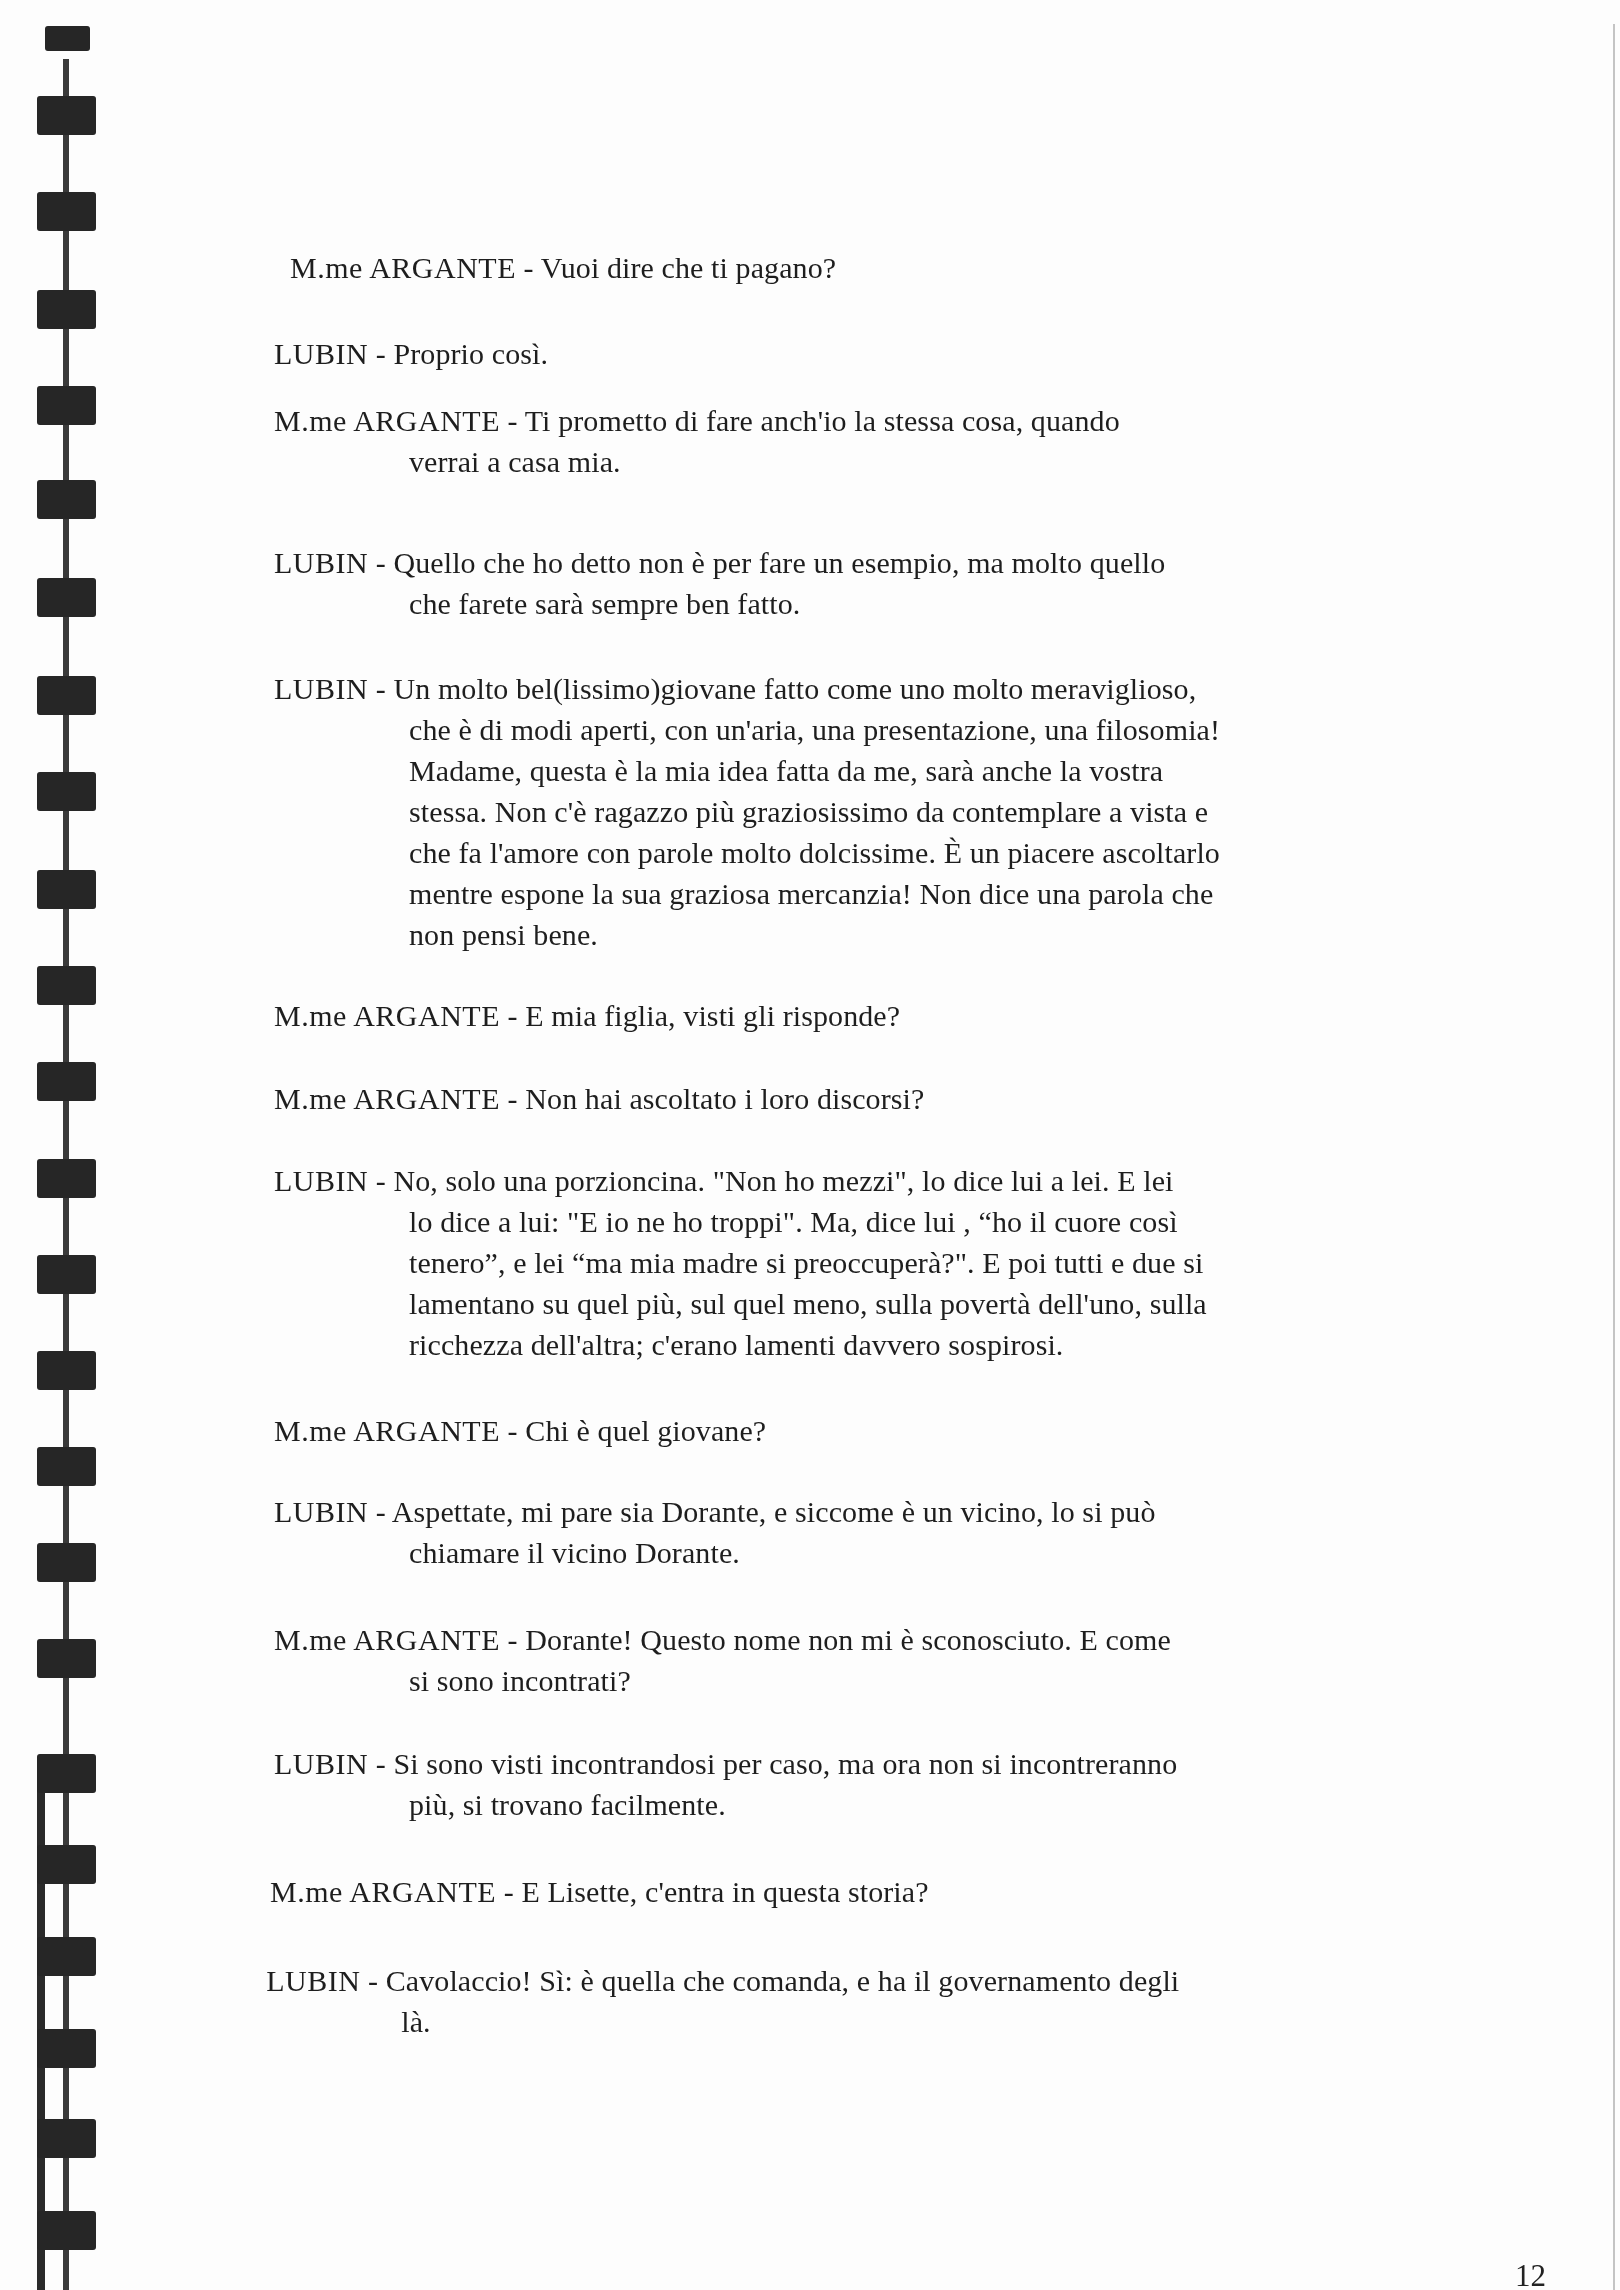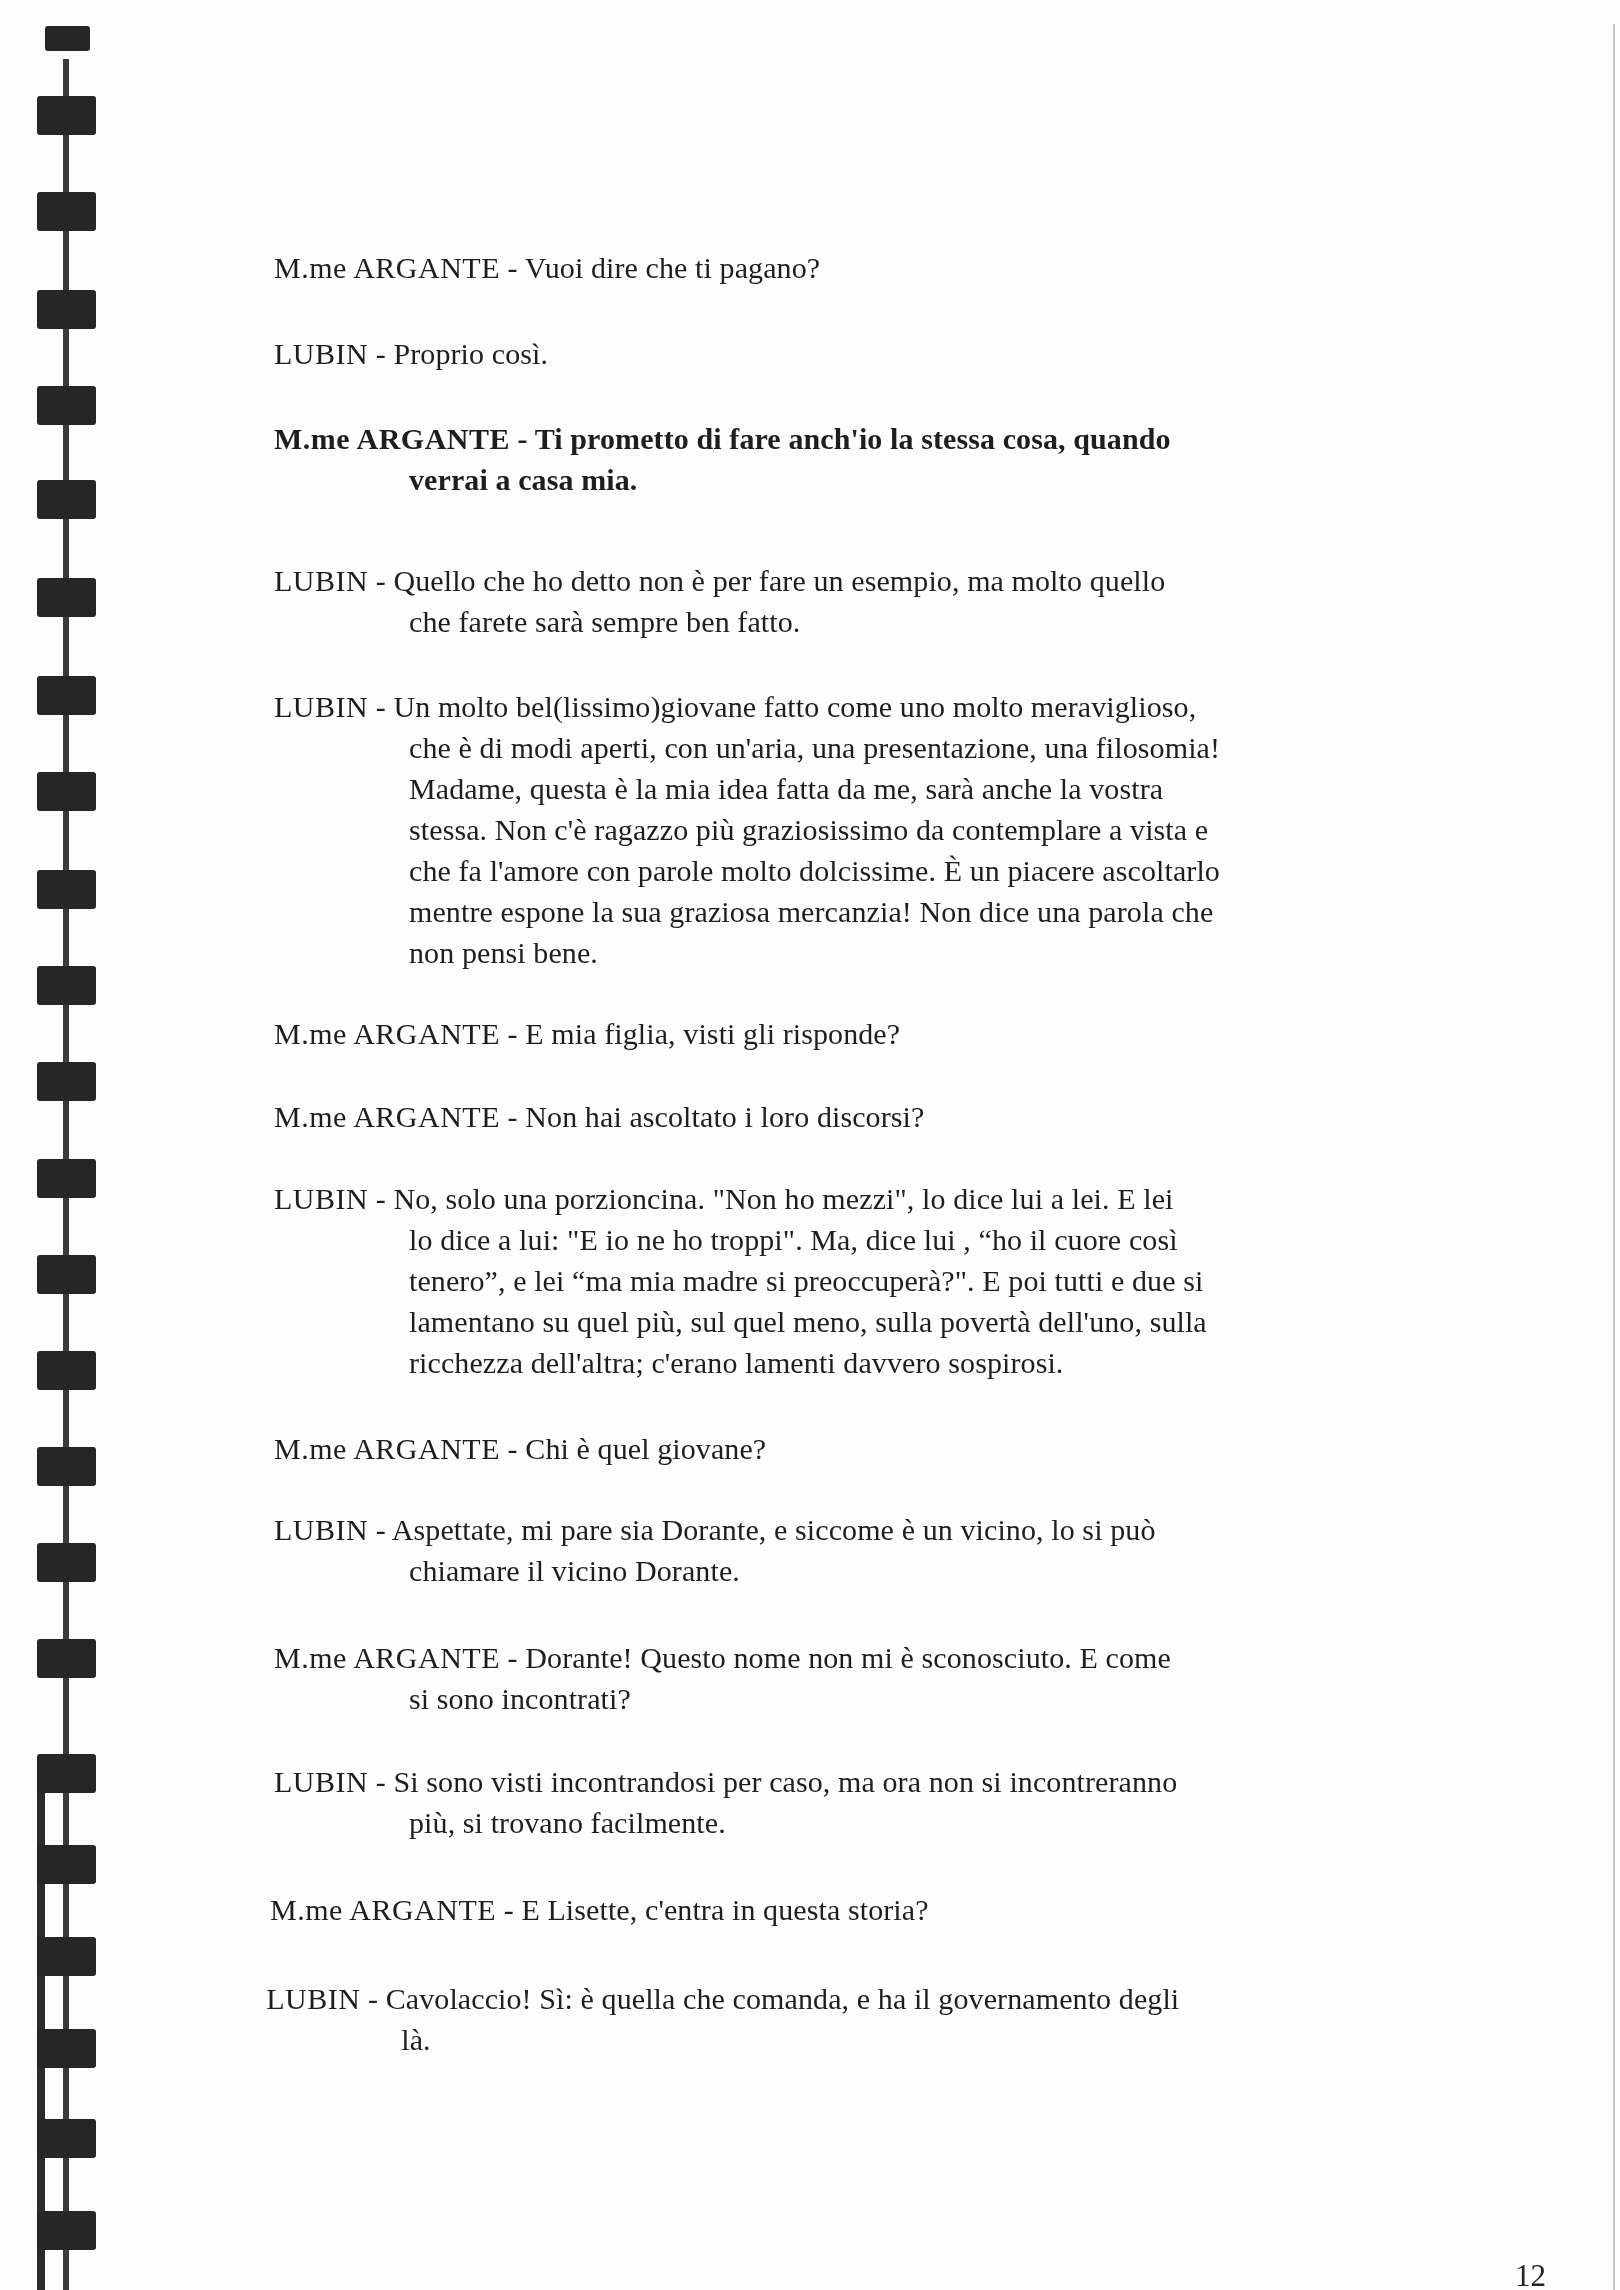--- a/index.html
+++ b/index.html
@@ -125,23 +125,23 @@
   <div class="ring" style="top:1845px"></div>
   <div class="ring" style="top:1937px"></div>
   <div class="ring" style="top:2029px"></div>
   <div class="ring" style="top:2119px"></div>
   <div class="ring" style="top:2211px"></div>
 </div>
 
 <div class="page-edge"></div>
 
 <div class="script" id="script">
-    <div class="line" style="margin-top: 0px; margin-left: 0px;"><span class="speaker">M.me ARGANTE</span><span> - </span><span class="body first">Vuoi dire che ti pagano?</span></div>
+    <div class="line" style="margin-top: 0px; margin-left: 16px;"><span class="speaker">M.me ARGANTE</span><span> - </span><span class="body first">Vuoi dire che ti pagano?</span></div>
     <div class="line" style="margin-top: 45px; margin-left: 0px;"><span class="speaker">LUBIN</span><span> - </span><span class="body first">Proprio così.</span></div>
-    <div class="line" style="margin-top: 44px; margin-left: 0px; font-weight: bold;"><span class="speaker">M.me ARGANTE</span><span> - </span><span class="body first">Ti prometto di fare anch'io la stessa cosa, quando</span><span class="body">verrai a casa mia.</span></div>
+    <div class="line" style="margin-top: 26px; margin-left: 0px;"><span class="speaker">M.me ARGANTE</span><span> - </span><span class="body first">Ti prometto di fare anch'io la stessa cosa, quando</span><span class="body">verrai a casa mia.</span></div>
     <div class="line" style="margin-top: 60px; margin-left: 0px;"><span class="speaker">LUBIN</span><span> - </span><span class="body first">Quello che ho detto non è per fare un esempio, ma molto quello</span><span class="body">che farete sarà sempre ben fatto.</span></div>
     <div class="line" style="margin-top: 44px; margin-left: 0px;"><span class="speaker">LUBIN</span><span> - </span><span class="body first">Un molto bel(lissimo)giovane fatto come uno molto meraviglioso,</span><span class="body">che è di modi aperti, con un'aria, una presentazione, una filosomia!</span><span class="body">Madame, questa è la mia idea fatta da me, sarà anche la vostra</span><span class="body">stessa. Non c'è ragazzo più graziosissimo da contemplare a vista e</span><span class="body">che fa l'amore con parole molto dolcissime. È un piacere ascoltarlo</span><span class="body">mentre espone la sua graziosa mercanzia! Non dice una parola che</span><span class="body">non pensi bene.</span></div>
     <div class="line" style="margin-top: 40px; margin-left: 0px;"><span class="speaker">M.me ARGANTE</span><span> - </span><span class="body first">E mia figlia, visti gli risponde?</span></div>
     <div class="line" style="margin-top: 42px; margin-left: 0px;"><span class="speaker">M.me ARGANTE</span><span> - </span><span class="body first">Non hai ascoltato i loro discorsi?</span></div>
     <div class="line" style="margin-top: 41px; margin-left: 0px;"><span class="speaker">LUBIN</span><span> - </span><span class="body first">No, solo una porzioncina. "Non ho mezzi", lo dice lui a lei. E lei</span><span class="body">lo dice a lui: "E io ne ho troppi". Ma, dice lui , “ho il cuore così</span><span class="body">tenero”, e lei “ma mia madre si preoccuperà?". E poi tutti e due si</span><span class="body">lamentano su quel più, sul quel meno, sulla povertà dell'uno, sulla</span><span class="body">ricchezza dell'altra; c'erano lamenti davvero sospirosi.</span></div>
     <div class="line" style="margin-top: 45px; margin-left: 0px;"><span class="speaker">M.me ARGANTE</span><span> - </span><span class="body first">Chi è quel giovane?</span></div>
     <div class="line" style="margin-top: 40px; margin-left: 0px;"><span class="speaker">LUBIN</span><span> - </span><span class="body first">Aspettate, mi pare sia Dorante, e siccome è un vicino, lo si può</span><span class="body">chiamare il vicino Dorante.</span></div>
     <div class="line" style="margin-top: 46px; margin-left: 0px;"><span class="speaker">M.me ARGANTE</span><span> - </span><span class="body first">Dorante! Questo nome non mi è sconosciuto. E come</span><span class="body">si sono incontrati?</span></div>
     <div class="line" style="margin-top: 42px; margin-left: 0px;"><span class="speaker">LUBIN</span><span> - </span><span class="body first">Si sono visti incontrandosi per caso, ma ora non si incontreranno</span><span class="body">più, si trovano facilmente.</span></div>
     <div class="line" style="margin-top: 46px; margin-left: -3.9px;"><span class="speaker">M.me ARGANTE</span><span> - </span><span class="body first">E Lisette, c'entra in questa storia?</span></div>

